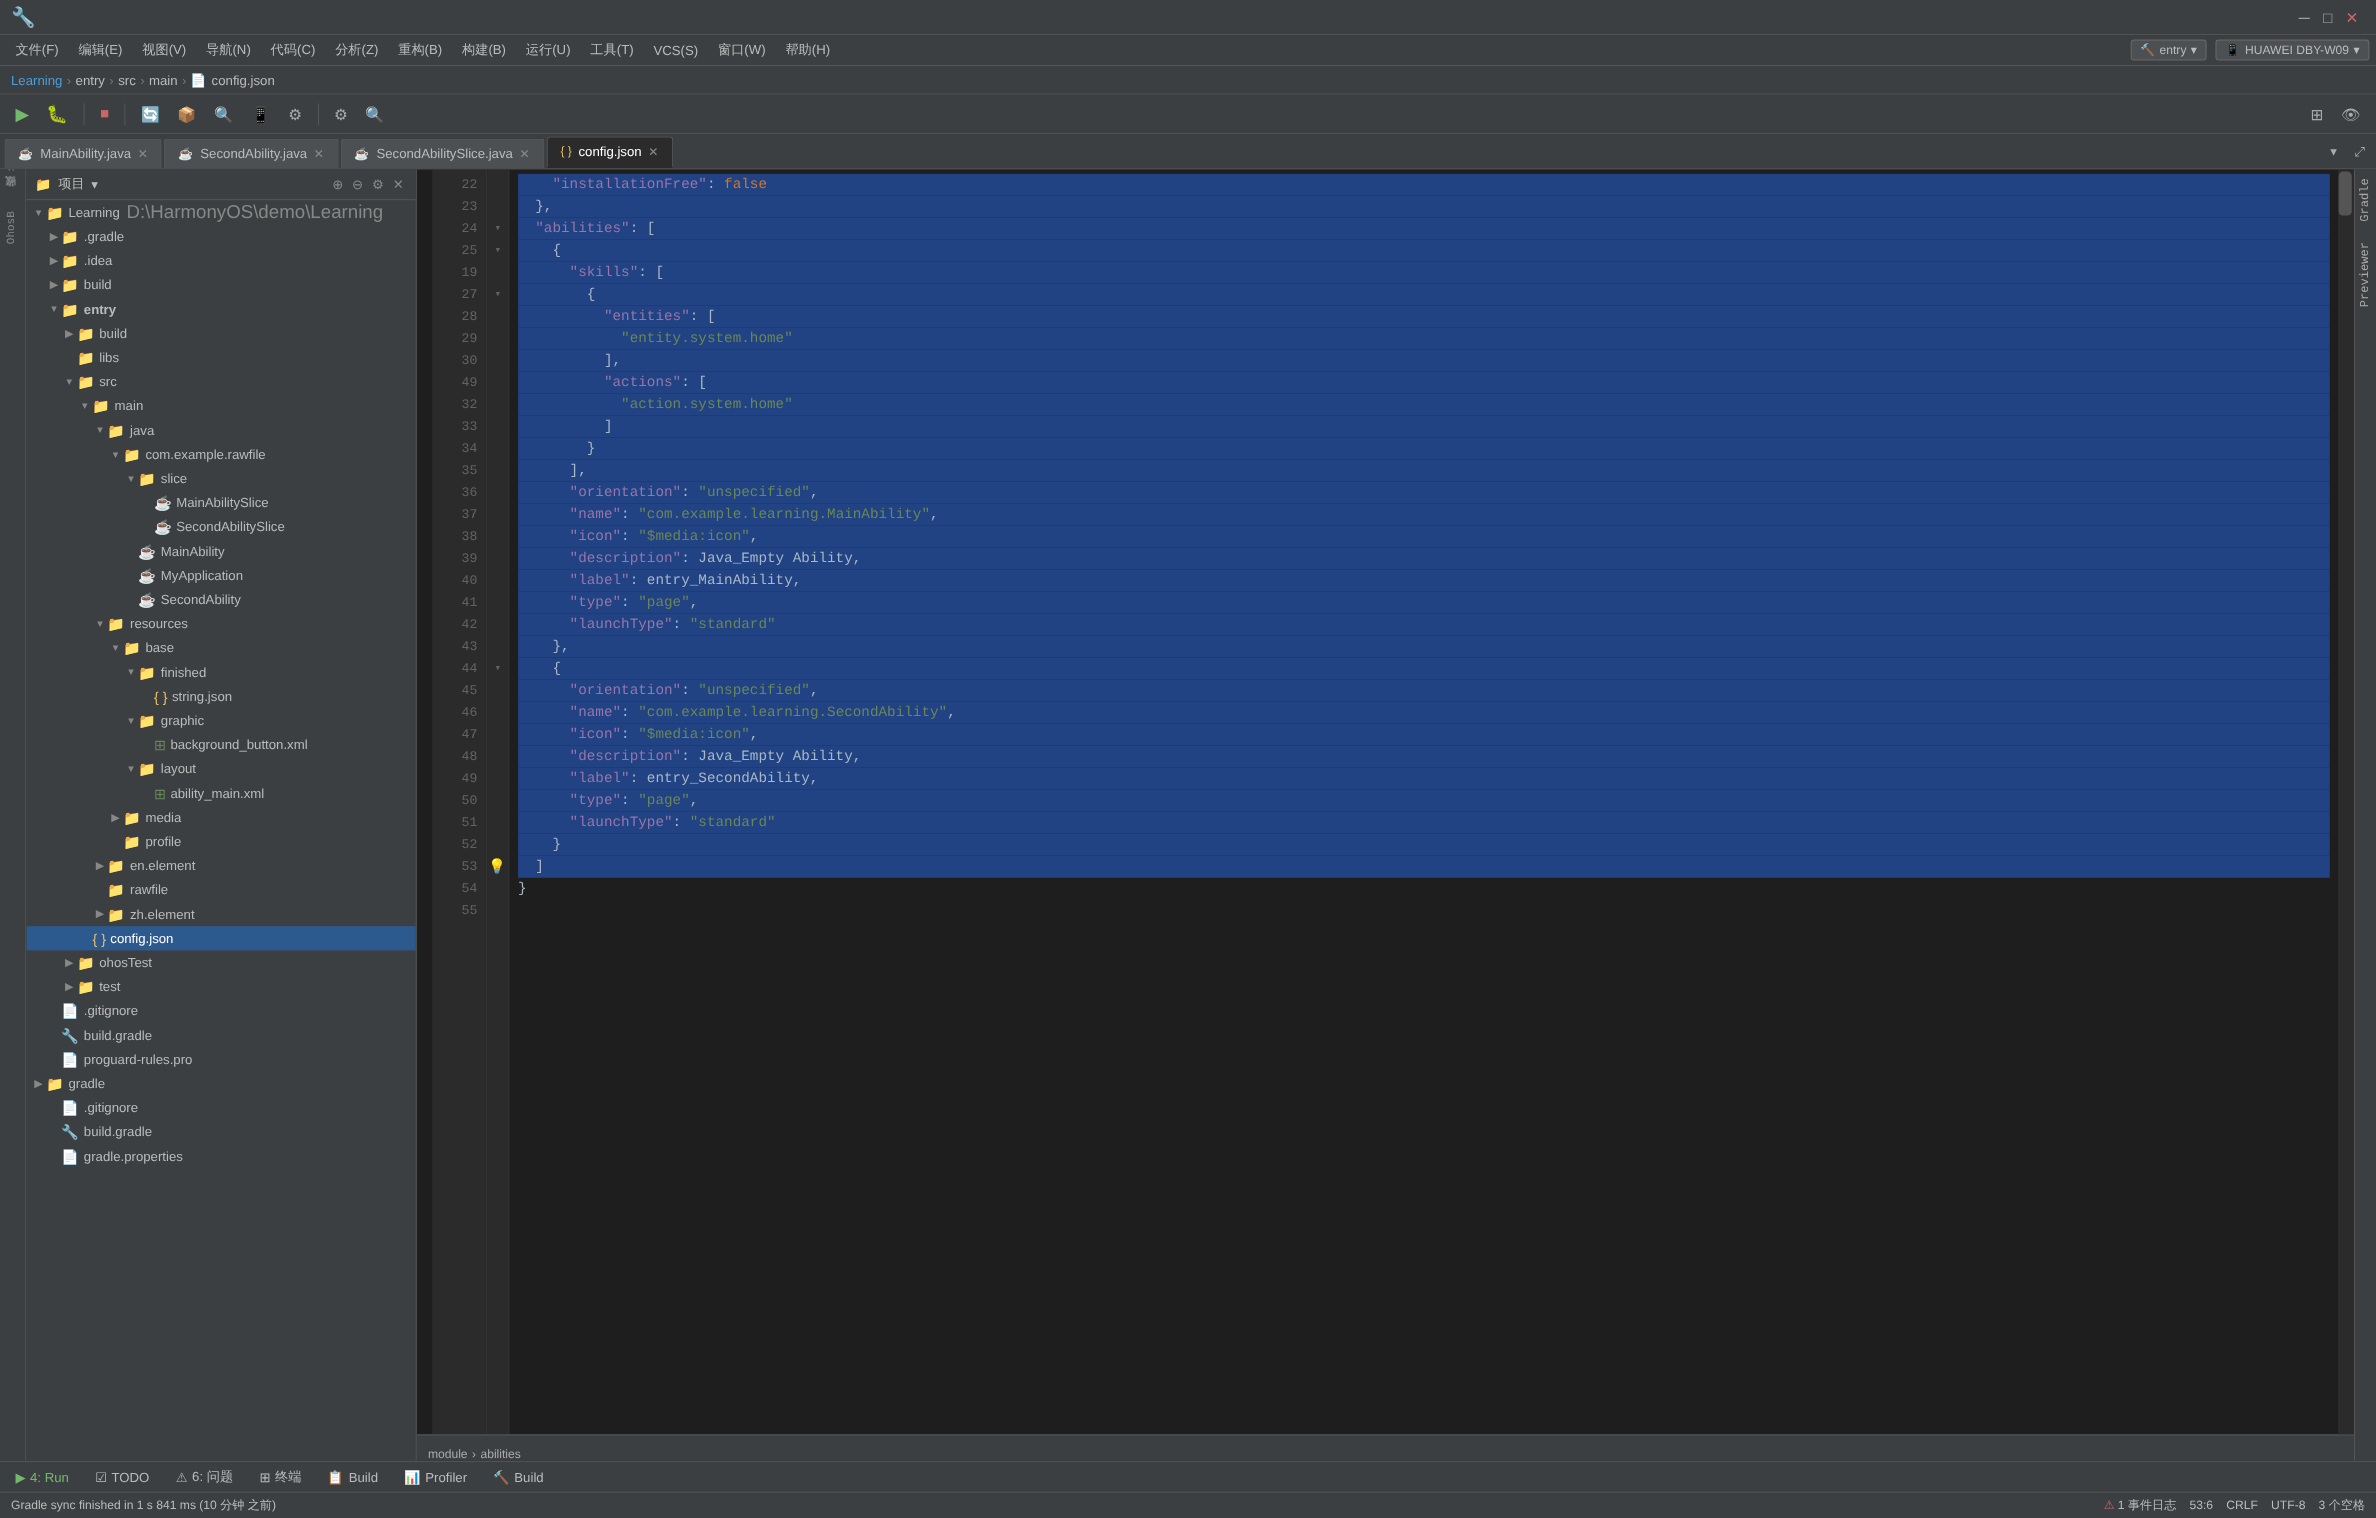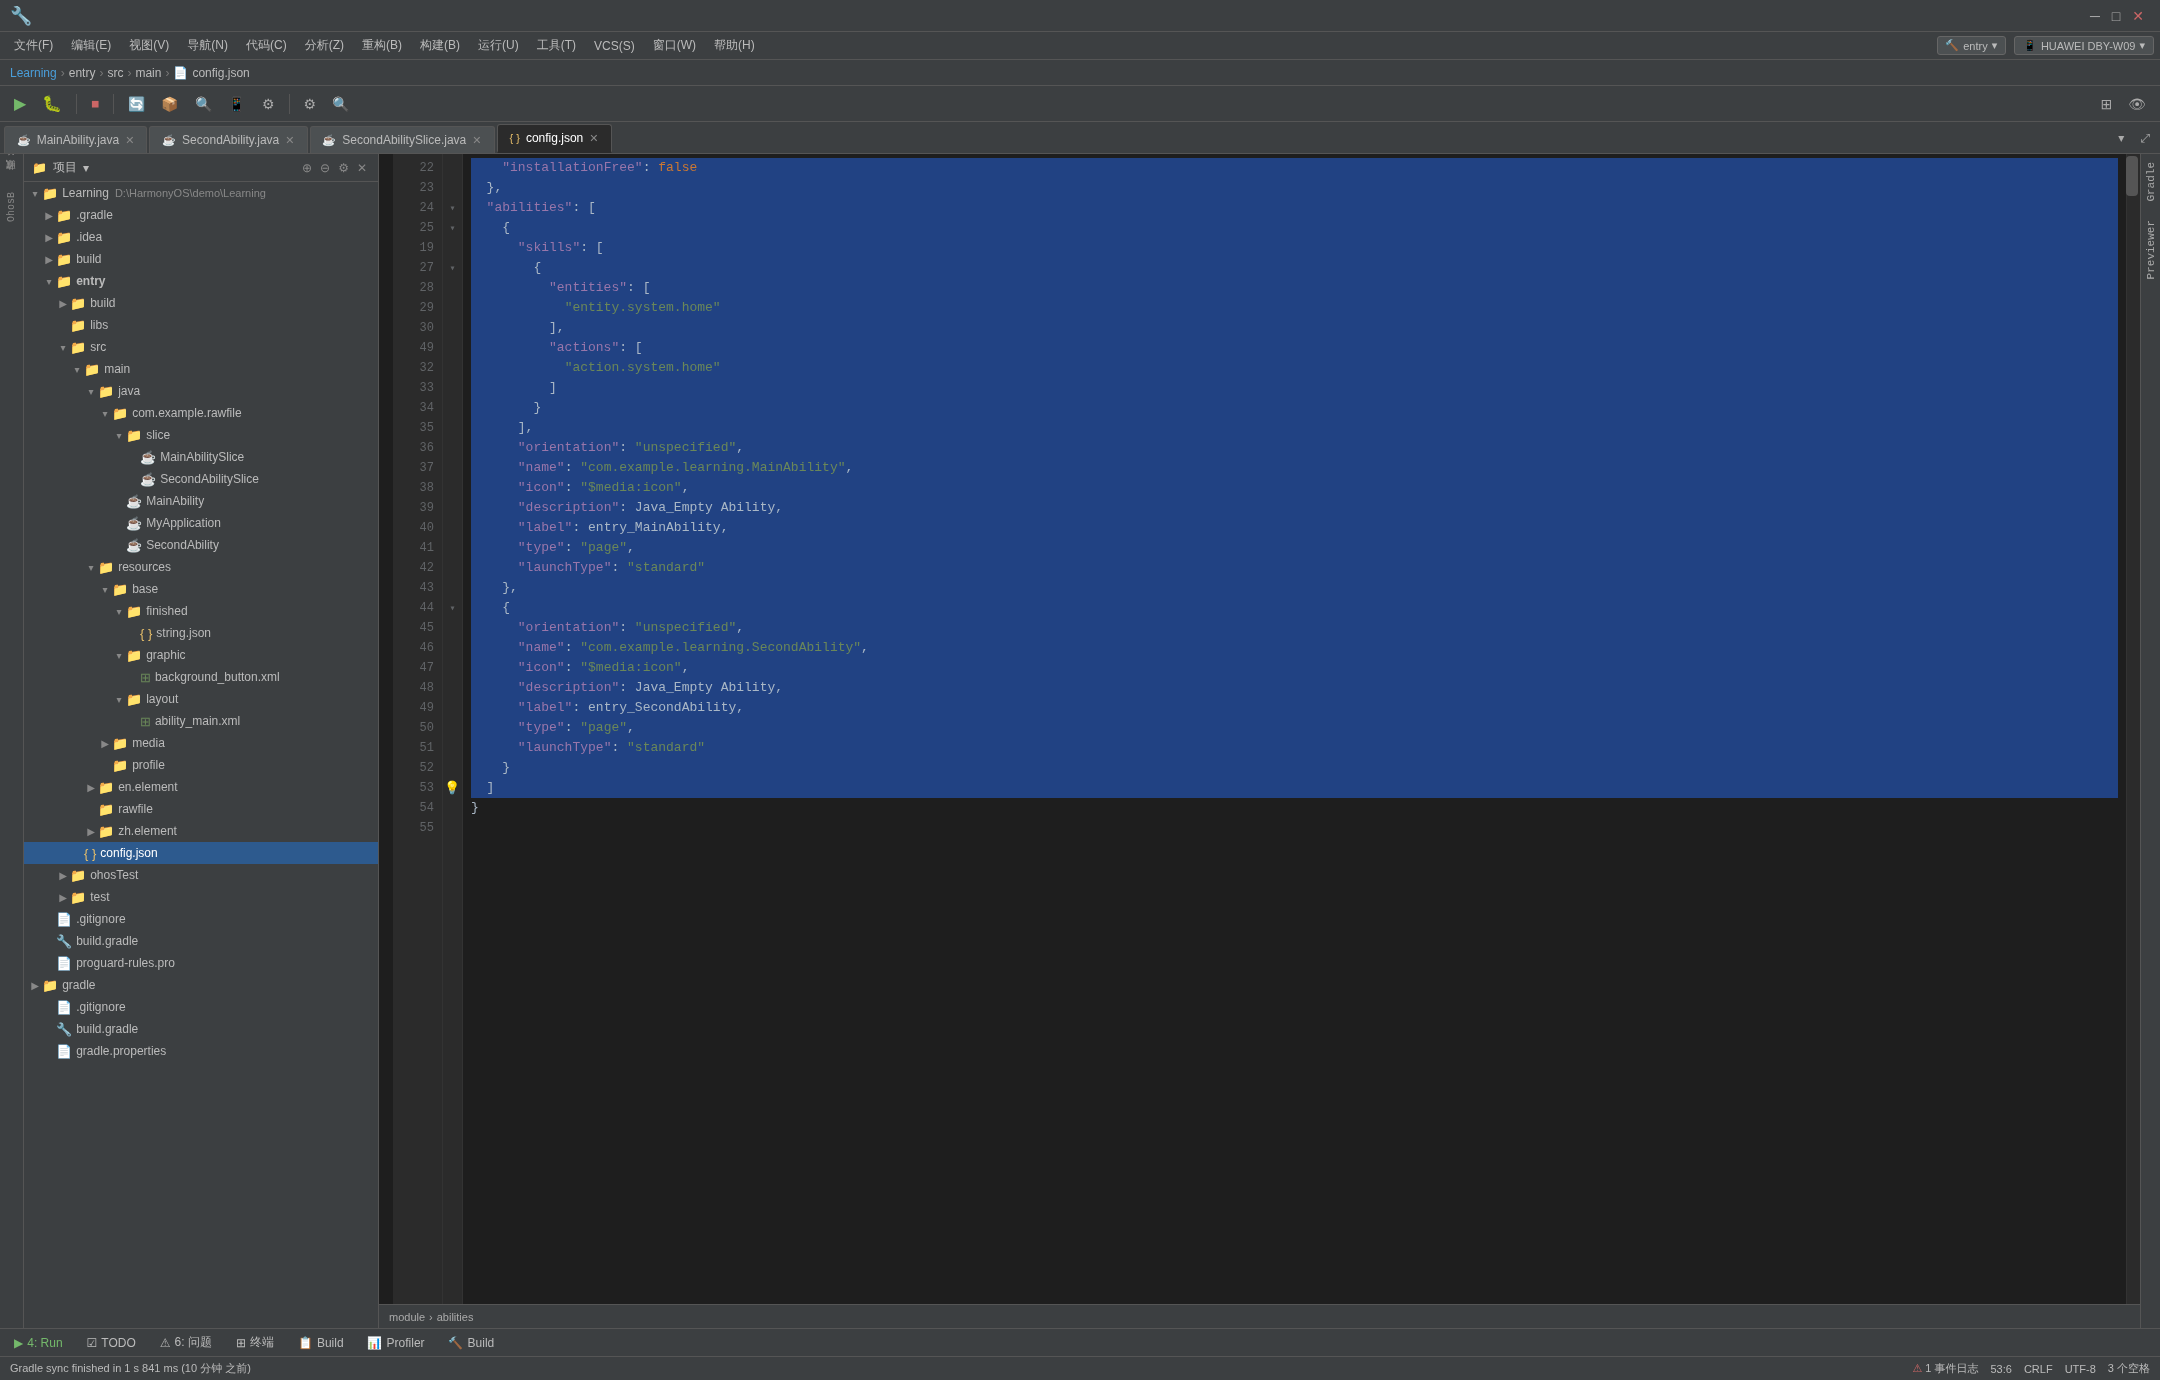--- a/index.html
+++ b/index.html
@@ -240,21 +240,21 @@
     .json-string { color: #6a8759; }
     .json-bool { color: #cc7832; }
     .json-punct { color: #a9b7c6; }
 
     
     .editor-breadcrumb {
       height: 24px;
       background: #3c3f41;
       border-top: 1px solid #555;
       display: flex;
-      align-items: center;
+      align-items: flex-end;
       padding: 0 10px;
       font-size: 11px;
       font-family: Arial, sans-serif;
       color: #aaa;
       gap: 4px;
     }
 
     
     .status-bar {
       height: 24px;
@@ -454,21 +454,21 @@
       </div>
     </div>
 
     <div class="tree-view">
 
       <div class="tree-item">
         <span class="indent" style="width:4px;"></span>
         <span class="arrow">▾</span>
         <span class="icon folder-icon">📁</span>
         <span class="label">Learning</span>
-        <span style="color:#888; font-size:11px; margin-left:6px;">D:\HarmonyOS\demo\Learning</span>
+        <span style="color:#888; font-size:17px; margin-left:6px;">D:\HarmonyOS\demo\Learning</span>
       </div>
 
       <div class="tree-item">
         <span class="indent" style="width:18px;"></span>
         <span class="arrow">▶</span>
         <span class="icon folder-icon">📁</span>
         <span class="label">.gradle</span>
       </div>
 
       <div class="tree-item">

